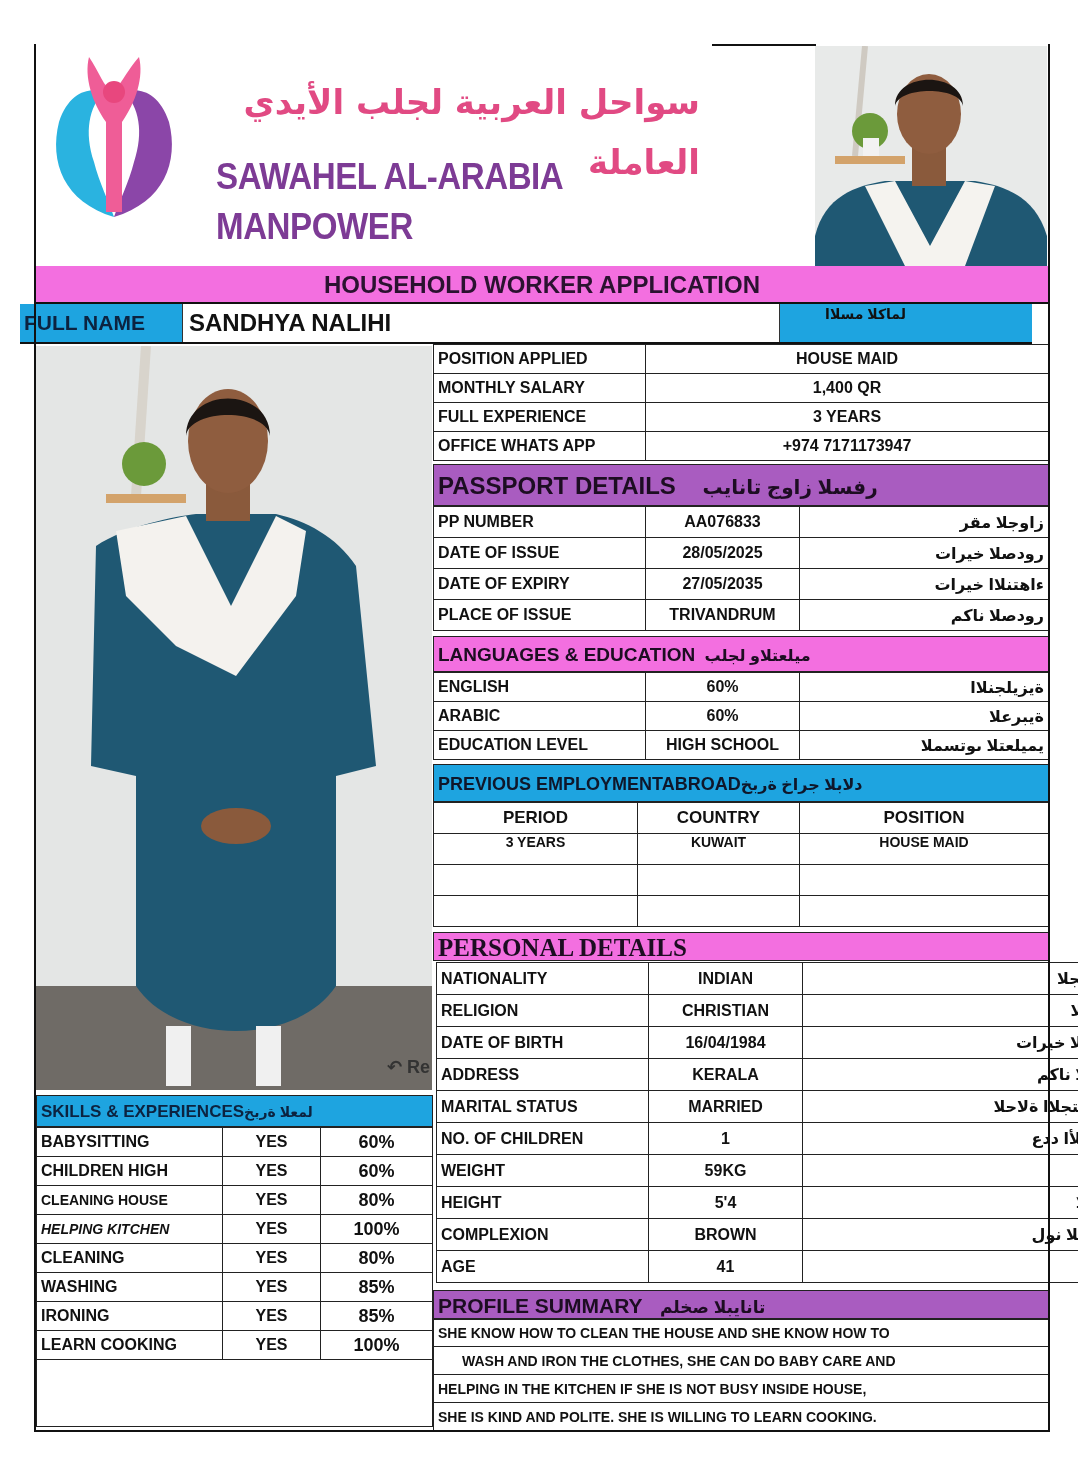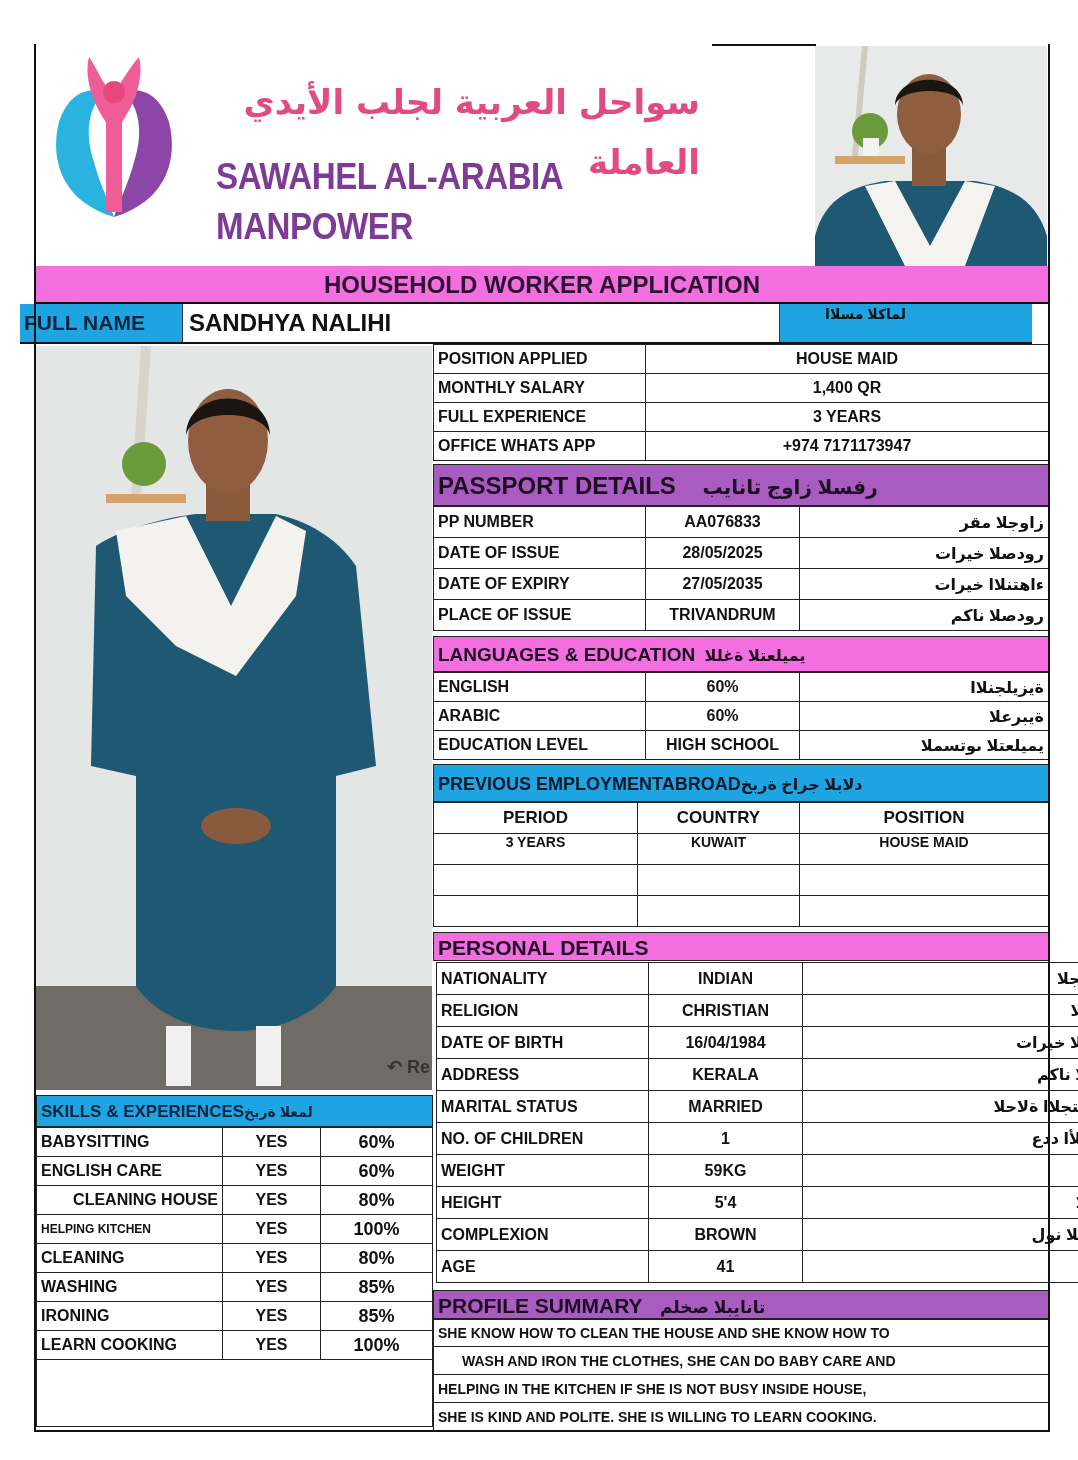--- a/index.html
+++ b/index.html
@@ -147,21 +147,21 @@
       <tr>
         <td style="height:30px">PLACE OF ISSUE</td>
         <td class="c">TRIVANDRUM</td>
         <td class="r">رودصلا ناكم</td>
       </tr>
     </tbody>
 </table>
 
 <div class="abs section-head pink" style="left:433px;top:636px;width:616px;height:36px;font-size:19px;line-height:36px;">
   <span>LANGUAGES &amp; EDUCATION</span>
-  <span style="margin-left:4px;font-size:16px;">يميلعتلا ةغللا</span>
+  <span style="margin-left:4px;font-size:16px;">ميلعتلاو لجلب</span>
 </div>
 <table class="abs tbl" style="left:433px;top:672px;width:616px;">
   <colgroup>
       <col style="width:212px">
       <col style="width:154px">
       <col>
     </colgroup>
   <tbody id="lang-body">
       <tr>
         <td style="height:28px">ENGLISH</td>
@@ -209,21 +209,21 @@
         <td class="c" style="height:30px;font-size:14px;vertical-align:top;"></td>
       </tr>
       <tr>
         <td class="c" style="height:30px;font-size:14px;vertical-align:top;"></td>
         <td class="c" style="height:30px;font-size:14px;vertical-align:top;"></td>
         <td class="c" style="height:30px;font-size:14px;vertical-align:top;"></td>
       </tr>
     </tbody>
 </table>
 
-<div class="abs section-head pink" style="left:433px;top:932px;width:616px;height:29px;font-size:21px;line-height:30px;">
+<div class="abs section-head pink" style="left:433px;top:932px;width:616px;height:29px;font-size:25px;line-height:30px;font-family:Liberation Serif, serif;">
   <span>PERSONAL DETAILS</span>
 </div>
 <table class="abs tbl" style="left:436px;top:962px;width:688px;">
   <colgroup>
       <col style="width:212px">
       <col style="width:154px">
       <col>
     </colgroup>
   <tbody id="personal-body">
       <tr>
@@ -309,31 +309,31 @@
       <col style="width:98px">
       <col>
     </colgroup>
   <tbody id="skills-body">
       <tr>
         <td>BABYSITTING</td>
         <td class="c">YES</td>
         <td class="c" style="font-size:18px;">60%</td>
       </tr>
       <tr>
-        <td>ENGLISH CARE</td>
+        <td>CHILDREN HIGH</td>
         <td class="c">YES</td>
         <td class="c" style="font-size:18px;">60%</td>
       </tr>
       <tr>
-        <td style="font-size:16px;text-align:right;">CLEANING HOUSE</td>
+        <td style="font-size:14px;">CLEANING HOUSE</td>
         <td class="c">YES</td>
         <td class="c" style="font-size:18px;">80%</td>
       </tr>
       <tr>
-        <td style="font-size:12px;">HELPING KITCHEN</td>
+        <td style="font-size:14px;font-style:italic;">HELPING KITCHEN</td>
         <td class="c">YES</td>
         <td class="c" style="font-size:18px;">100%</td>
       </tr>
       <tr>
         <td>CLEANING</td>
         <td class="c">YES</td>
         <td class="c" style="font-size:18px;">80%</td>
       </tr>
       <tr>
         <td>WASHING</td>

